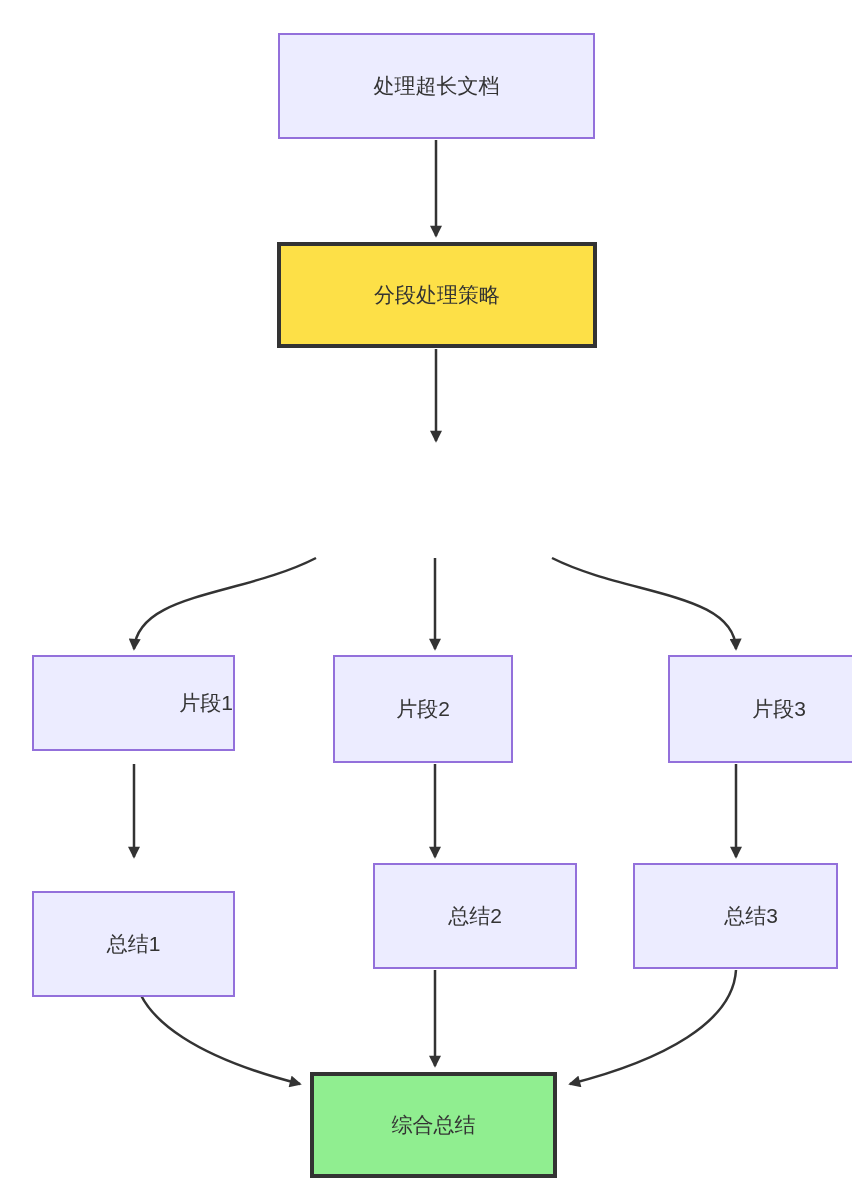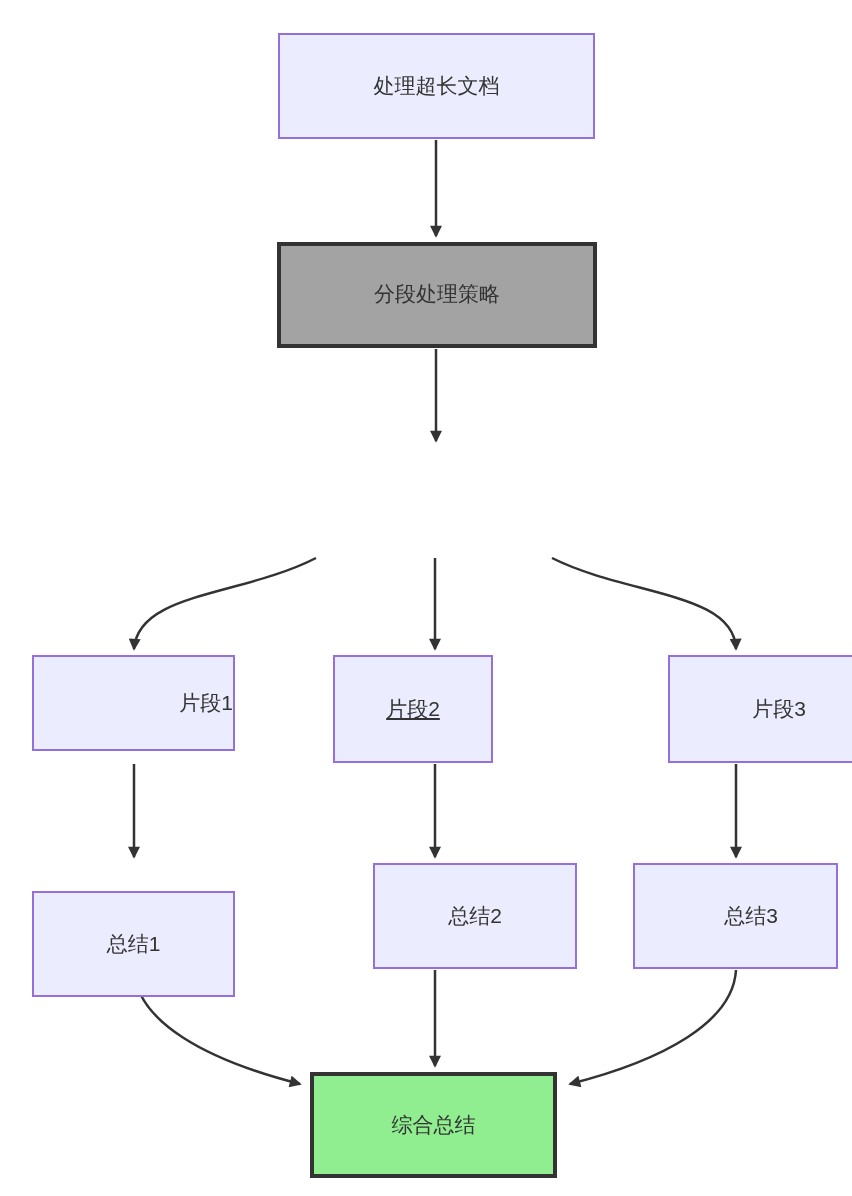--- a/index.html
+++ b/index.html
@@ -30,34 +30,33 @@
     justify-content: center;
     background: #ECECFF;
     border: 2px solid #9370DB;
     color: #333333;
     font-size: 21px;
     line-height: 1.2;
     text-align: center;
     white-space: nowrap;
   }
   .node.highlight-purple {
-    background: #a3a3a3;
+    background: #fde047;
     border: 4px solid #333333;
-    font-family: Liberation Serif, serif;
   }
   .node.highlight-green {
     background: #90ee90;
     border: 4px solid #333333;
   }
   
   #node-A  { left: 278px; top: 33px;   width: 317px; height: 106px; }
   #node-B  { left: 277px; top: 242px;  width: 320px; height: 106px; }
   #node-C  { left: 310px; top: 447px;  width: 248px; height: 110px; }
   #node-D1 { left: 32px;  top: 655px;  width: 203px; height: 96px; justify-content: flex-end; }
-  #node-D2 { left: 333px; top: 655px;  width: 160px; height: 108px; text-decoration: underline; }
+  #node-D2 { left: 333px; top: 655px;  width: 180px; height: 108px; }
   #node-D3 { left: 668px; top: 655px;  width: 222px; height: 108px; }
   #node-E1 { left: 32px;  top: 863px;  width: 203px; height: 106px; margin-top: 28px; }
   #node-E2 { left: 333px; top: 863px;  width: 204px; height: 106px; margin-left: 40px; }
   #node-E3 { left: 633px; top: 863px;  width: 205px; height: 106px; padding-left: 31px; }
   #node-F  { left: 310px; top: 1072px; width: 247px; height: 106px; }
 </style>
 </head>
 <body>
 
 <div class="canvas">

